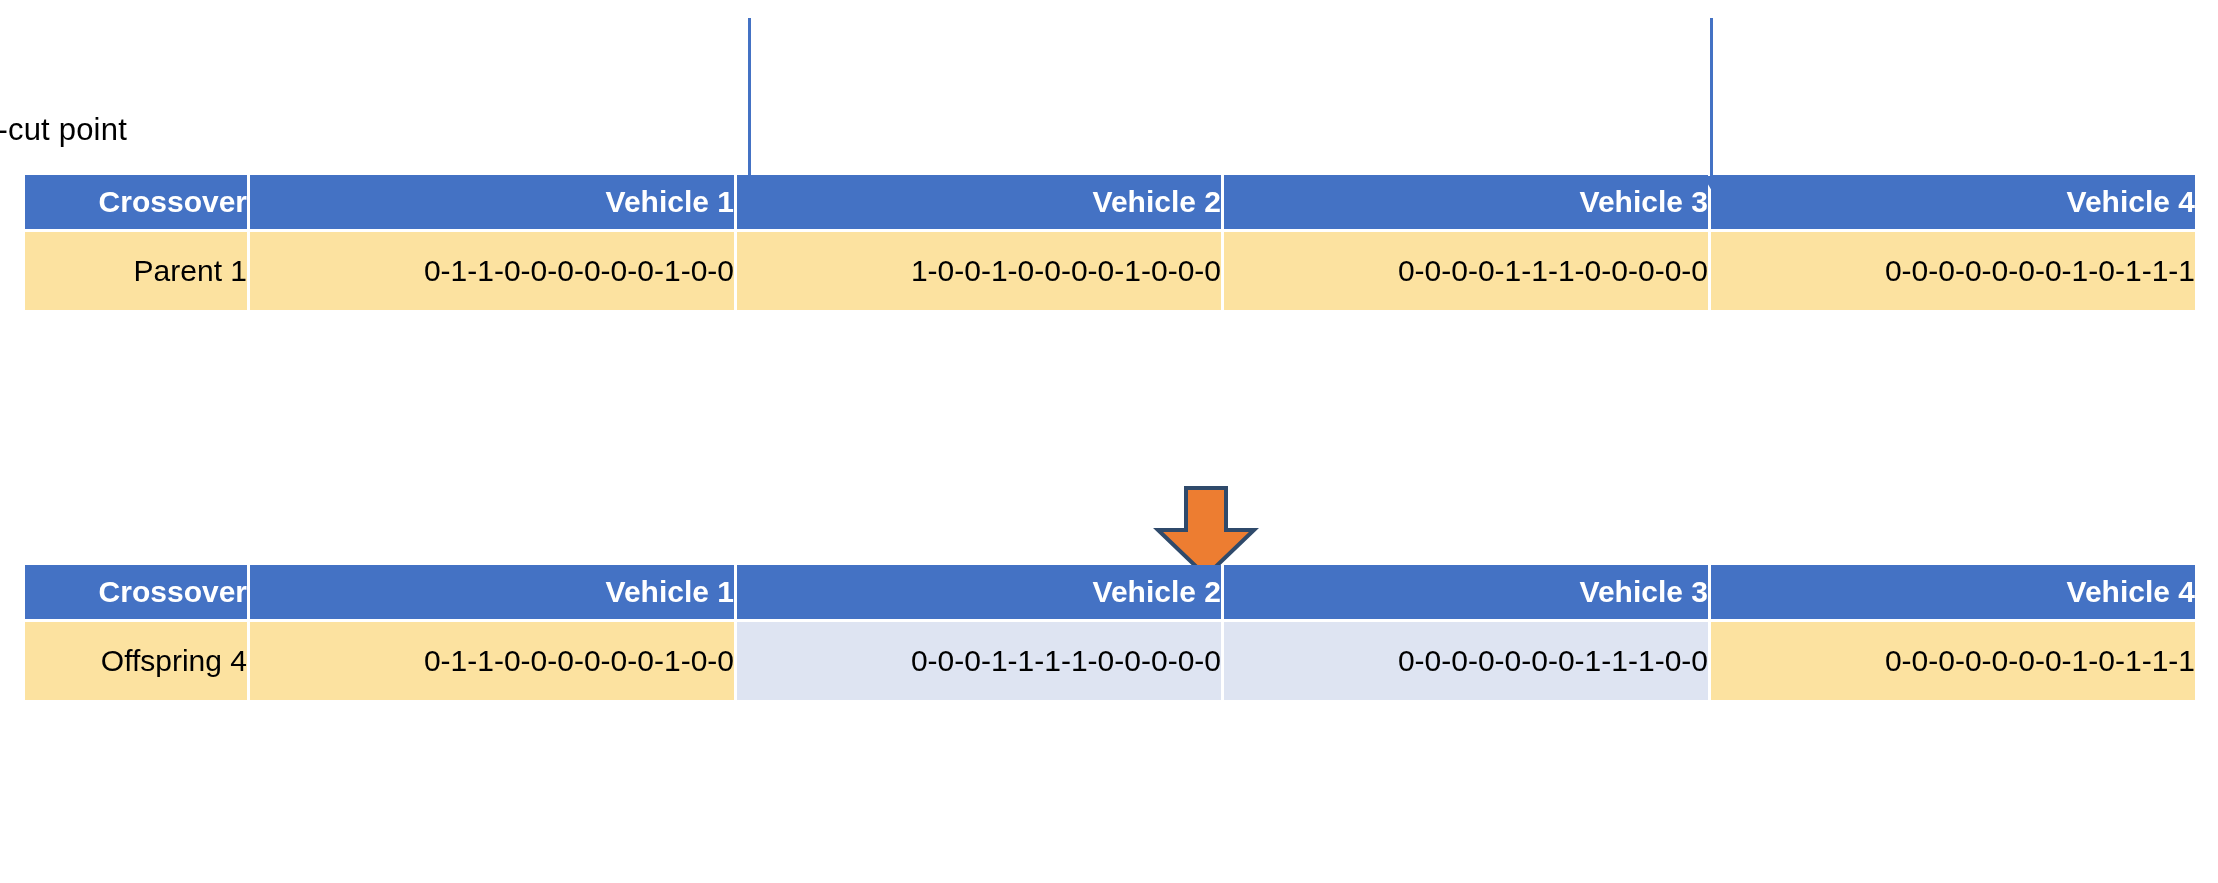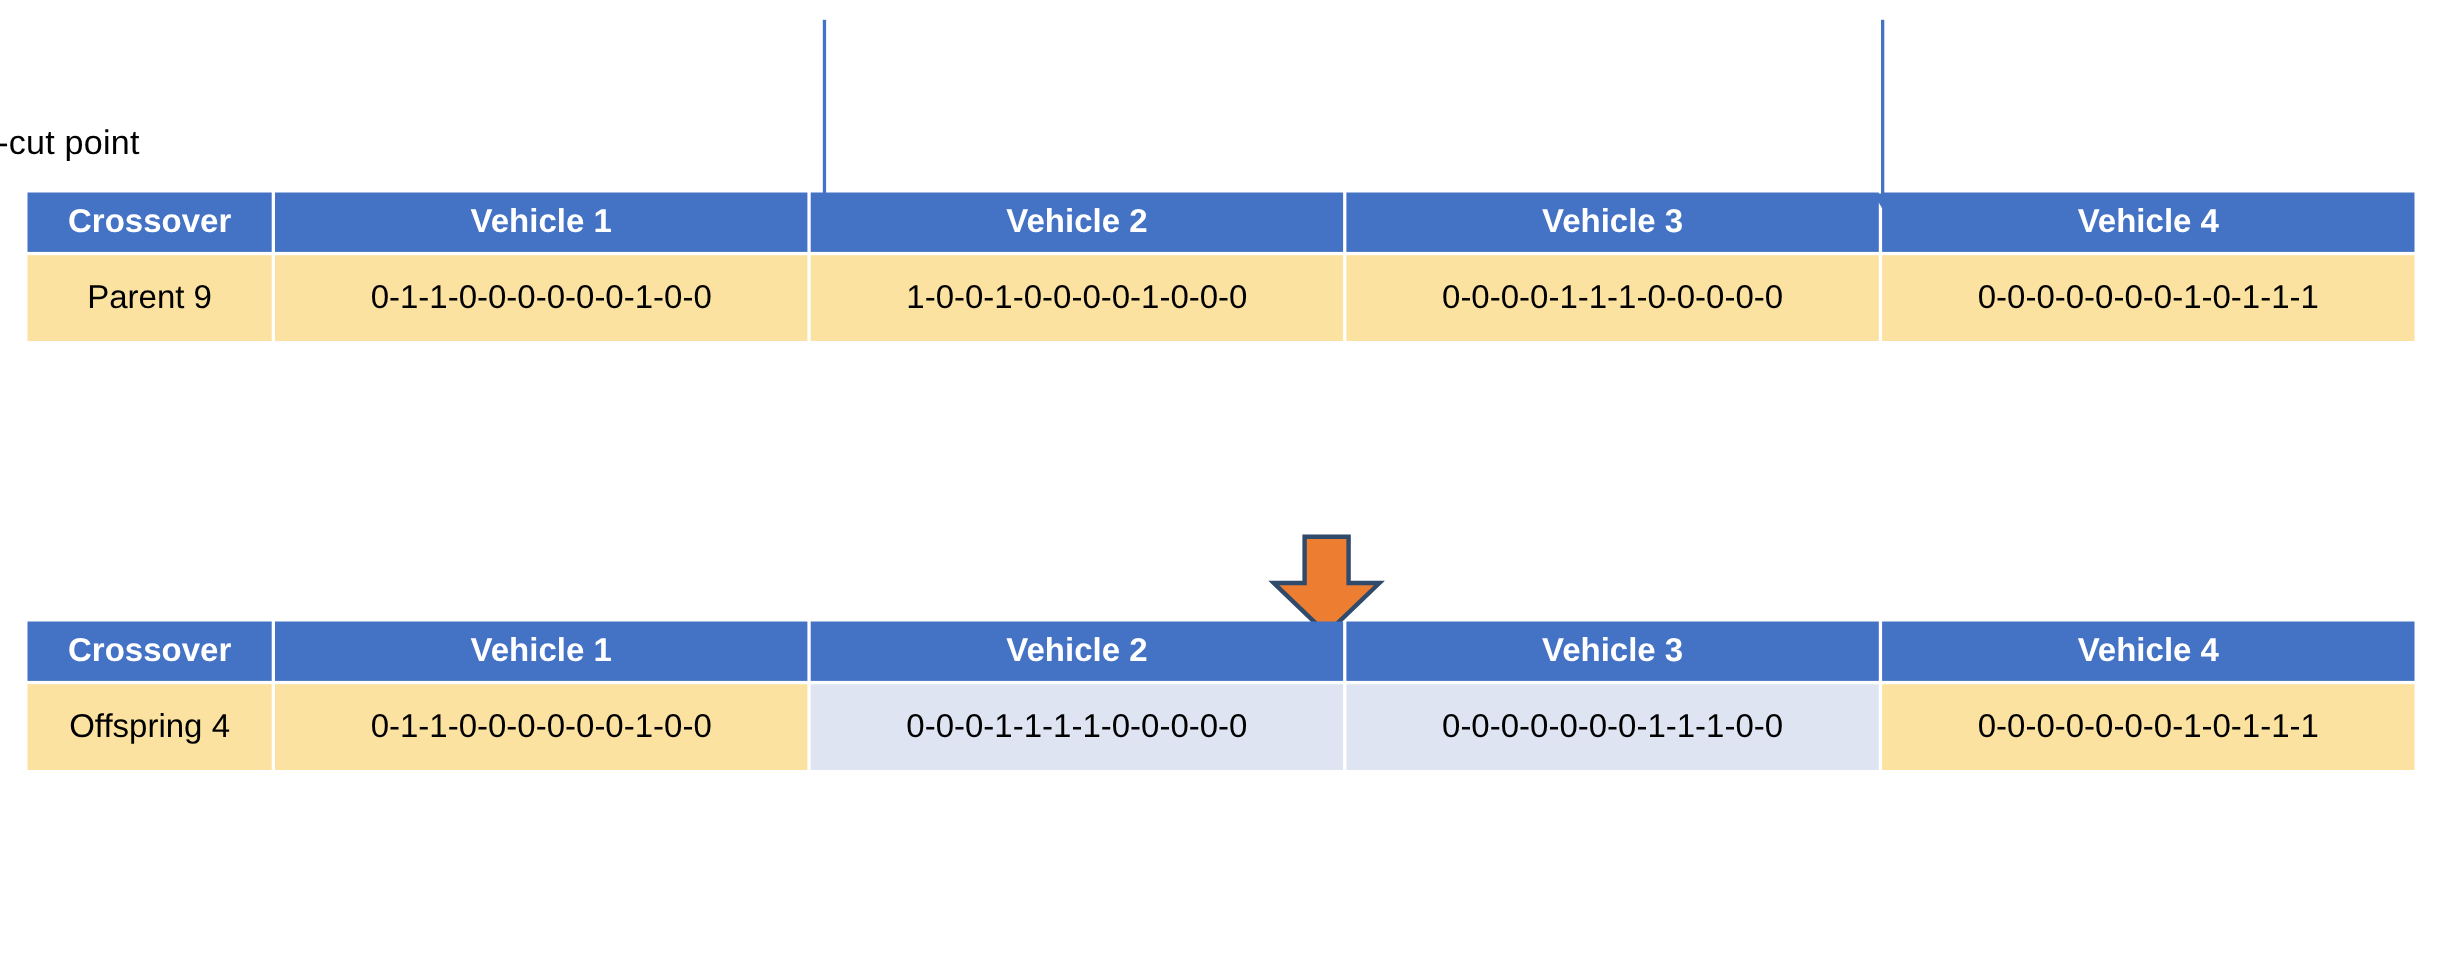--- a/index.html
+++ b/index.html
@@ -31,21 +31,21 @@
   .chromosome-table{
     position:absolute;left:22px;width:2176px;
     border-collapse:separate;border-spacing:3px 3px;
     table-layout:fixed;
   }
   #crossover-table-parents{top:172px;}
   #crossover-table-offspring{top:562px;}
 
   .chromosome-table td{
     padding:0;margin:0;
-    text-align:center;vertical-align:middle;
+    text-align:right;vertical-align:middle;
     font-size:30px;
     white-space:nowrap;
   }
   .col-label{width:222px;}
   .col-gene{width:unset;}
 
   thead td{
     background:#4472C4;color:#ffffff;font-weight:bold;
     height:54px;font-size:31px;
   }
@@ -74,21 +74,21 @@
     <tr>
       <td class="col-label">Crossover</td>
       <td class="col-gene">Vehicle 1</td>
       <td class="col-gene">Vehicle 2</td>
       <td class="col-gene">Vehicle 3</td>
       <td class="col-gene">Vehicle 4</td>
     </tr>
   </thead>
   <tbody>
     <tr class="row-parent-1">
-      <td class="col-label bg-yellow">Parent 9</td>
+      <td class="col-label bg-yellow">Parent 1</td>
       <td class="bg-yellow">0-1-1-0-0-0-0-0-0-1-0-0</td>
       <td class="bg-yellow">1-0-0-1-0-0-0-0-1-0-0-0</td>
       <td class="bg-yellow">0-0-0-0-1-1-1-0-0-0-0-0</td>
       <td class="bg-yellow">0-0-0-0-0-0-0-1-0-1-1-1</td>
     </tr>
   </tbody>
 </table>
 
 <div id="transition-arrow">
   <svg width="108" height="96" viewBox="0 0 108 96" xmlns="http://www.w3.org/2000/svg">

